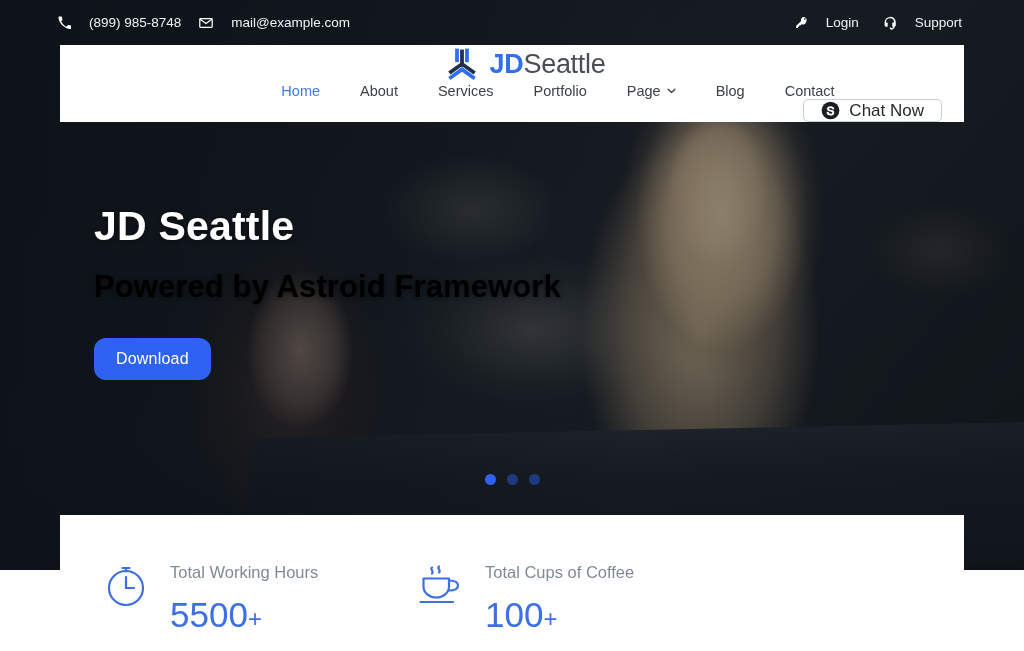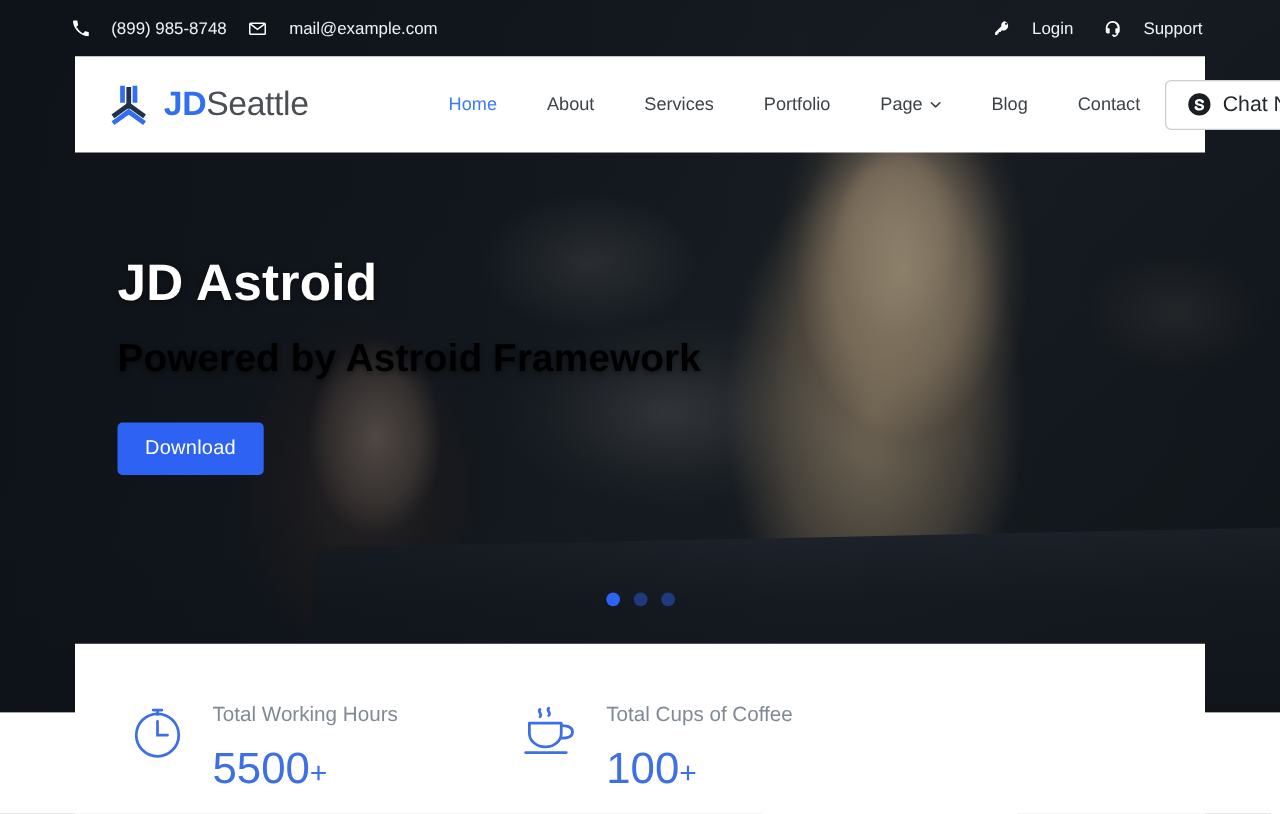--- a/index.html
+++ b/index.html
@@ -58,20 +58,21 @@
   .topbar-right { display:flex; align-items:center; gap:24px; margin-left:auto; margin-right:62px; }
   .tb-item { display:flex; align-items:center; gap:18px; color:#eef2f6; white-space:nowrap; }
   .tb-item svg { display:block; }
 
   
   #header {
     position:absolute; left:60px; top:45px; width:904px; height:77px;
     background:#ffffff;
     display:flex; align-items:center;
     z-index:11;
+    flex-direction:column;
   }
   #logo-block { display:flex; align-items:center; gap:7px; margin-left:22px; }
   #logo-mark { width:42px; height:38px; display:block; }
   #logo-text { font-size:27px; letter-spacing:-0.3px; white-space:nowrap; }
   #logo-text .jd { color:#2f6ff0; font-weight:bold; }
   #logo-text .seattle { color:#4a4f55; font-weight:normal; }
 
   #mainnav { display:flex; gap:0px; margin-left:92px; }
   .nav-item {
     font-size:14.5px; color:#3c4248; padding:0 20px;
@@ -98,21 +99,21 @@
   }
   #hero-subtitle {
     margin-top:22px;
     font-size:31px; font-weight:bold; color:#000000;
     letter-spacing:0.1px; line-height:1.1;
     text-shadow:0 1px 5px rgba(0,0,0,0.45);
   }
   #download-btn {
     margin-top:34px; display:inline-block;
     background:#2d62f2; color:#ffffff;
-    font-size:16px; padding:12px 22px; border-radius:4px;
+    font-size:16px; padding:12px 22px; border-radius:12px;
     border:none; cursor:pointer; letter-spacing:0.2px;
   }
 
   
   #slider-dots {
     position:absolute; left:0; right:0; top:474px;
     display:flex; justify-content:center; gap:11px; z-index:6;
   }
   .dot { width:11px; height:11px; border-radius:50%; background:rgba(45,98,242,0.45); cursor:pointer; }
   .dot.active { background:#2d62f2; }
@@ -247,21 +248,21 @@
       <svg id="skype-icon" viewBox="0 0 24 24">
         <circle cx="12" cy="12" r="11.2" fill="#1b1f24"></circle>
         <path d="M12.2 18.3c-3.2 0-5.1-1.6-5.1-3.2 0-.8.6-1.4 1.4-1.4.7 0 1.1.3 1.4.9.4.9 1.1 1.4 2.4 1.4 1.1 0 1.9-.5 1.9-1.2 0-.6-.4-1-1.4-1.2l-2.1-.5c-2.2-.5-3.2-1.6-3.2-3.2 0-2 1.8-3.4 4.5-3.4 2.9 0 4.7 1.4 4.7 2.9 0 .8-.6 1.4-1.4 1.4-.7 0-1.1-.3-1.4-.9-.3-.7-1-1.1-2-1.1-1.1 0-1.8.5-1.8 1.1 0 .6.4.9 1.4 1.2l2 .4c2.3.5 3.3 1.5 3.3 3.2 0 2.1-1.8 3.6-4.6 3.6z" fill="#ffffff"></path>
       </svg>
     </span>
     <span>Chat Now</span>
   </button>
 </div>
 
 <div id="hero-copy">
-  <div id="hero-title">JD Astroid</div>
+  <div id="hero-title">JD Seattle</div>
   <div id="hero-subtitle">Powered by Astroid Framework</div>
   <button id="download-btn">Download</button>
 </div>
 
 <div id="slider-dots">
   <span class="dot active"></span>
   <span class="dot"></span>
   <span class="dot"></span>
 </div>
 

